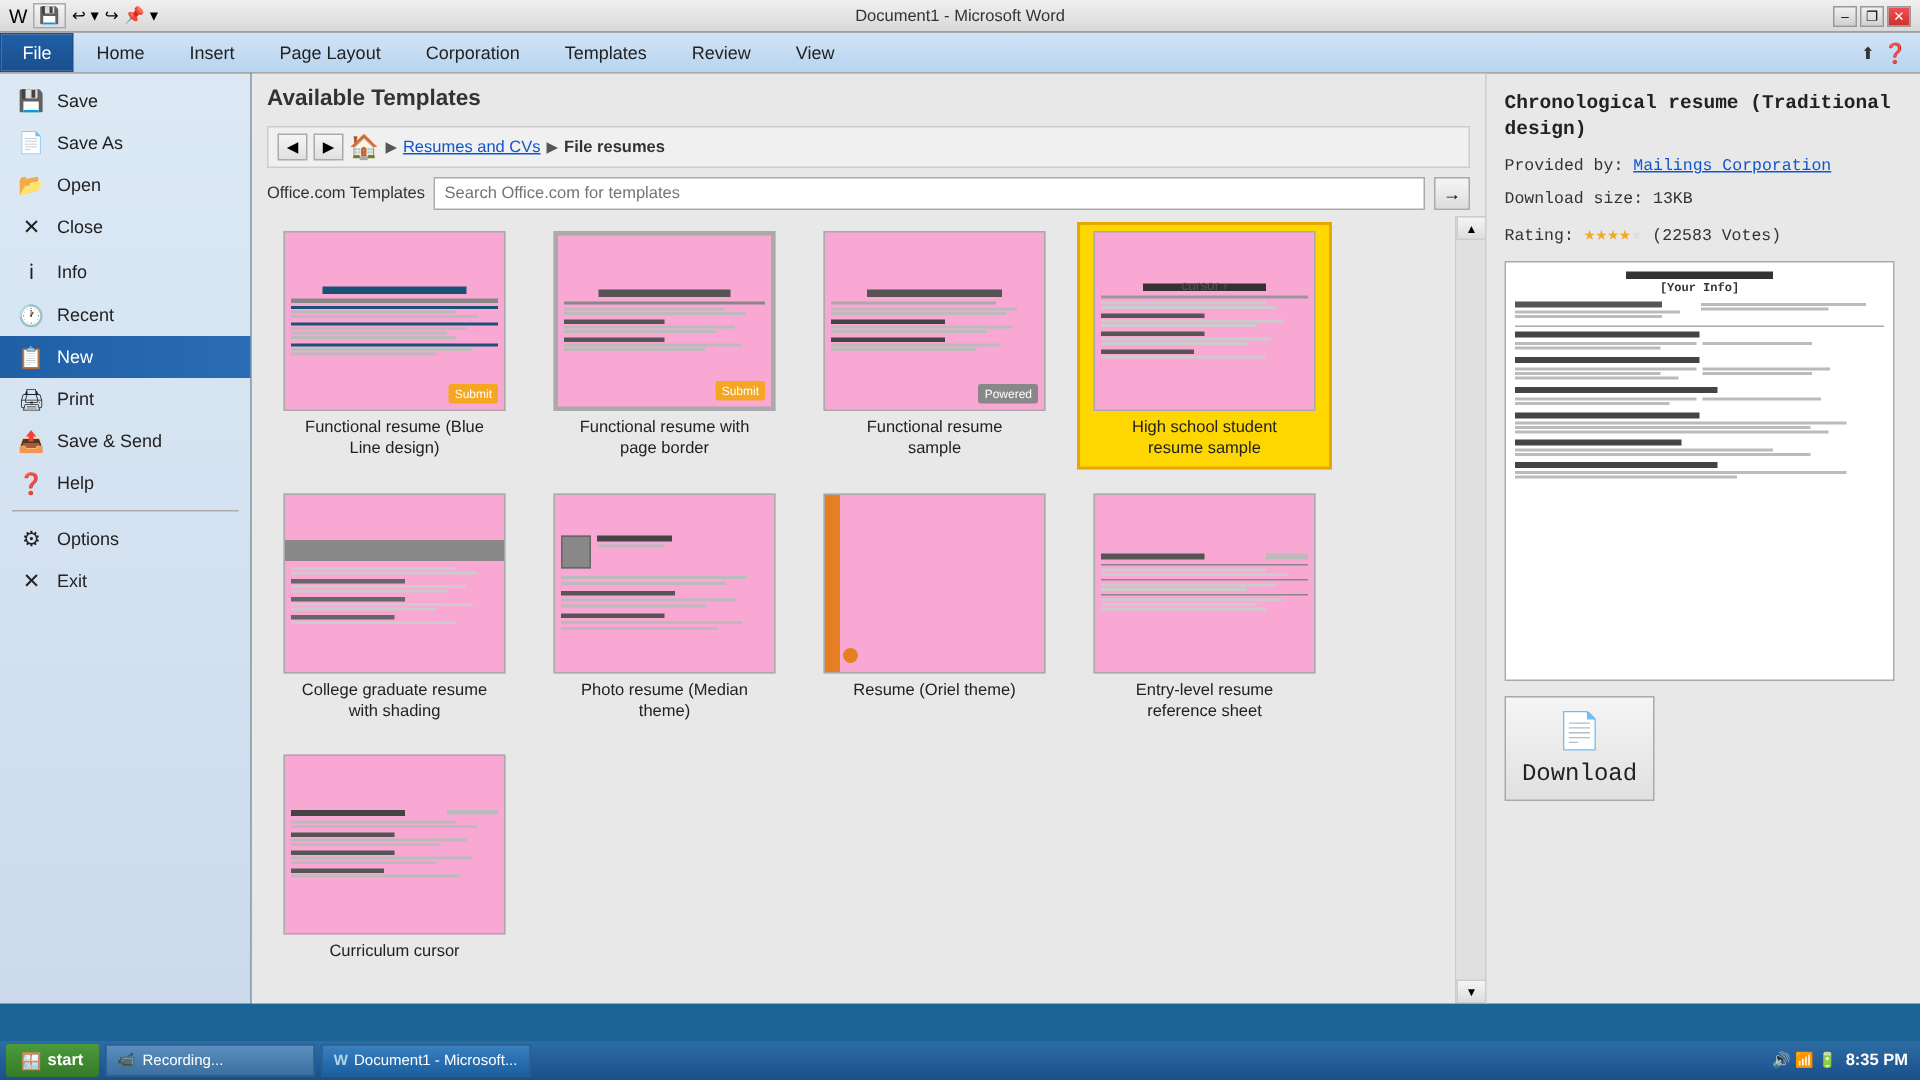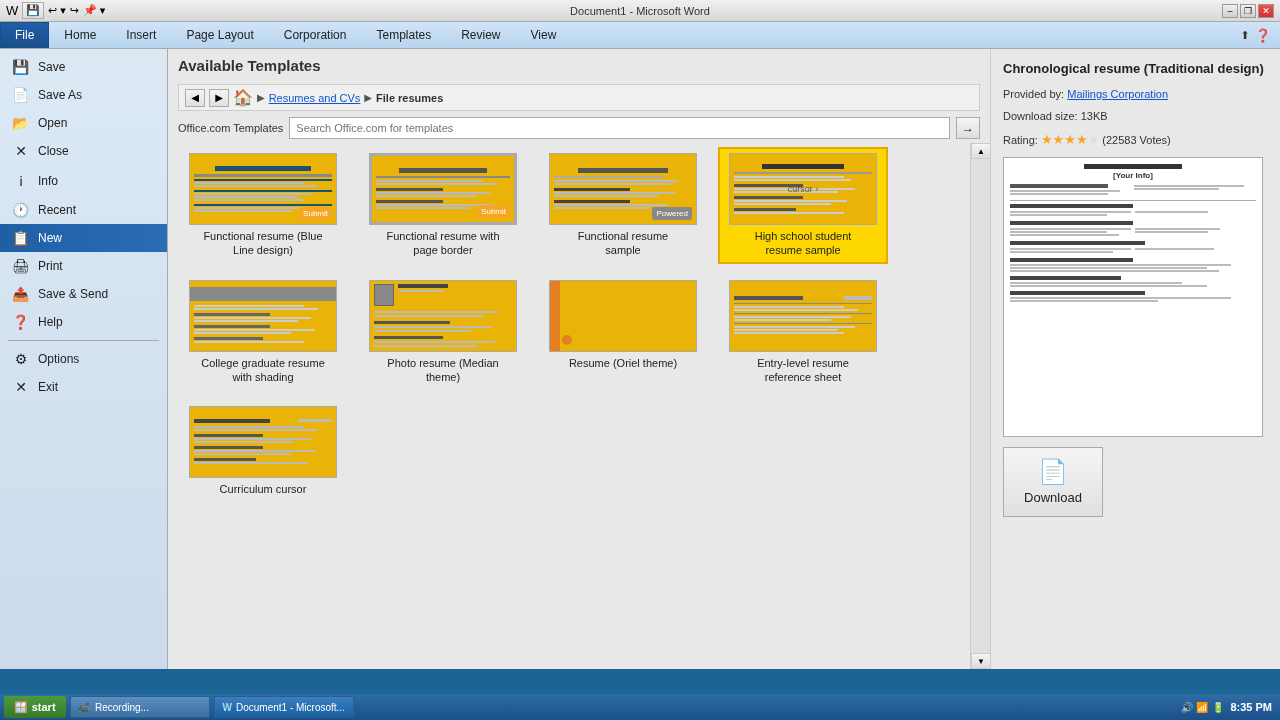--- a/index.html
+++ b/index.html
@@ -120,23 +120,23 @@
       cursor: pointer;
       padding: 4px;
       border: 2px solid transparent;
     }
     .template-item.selected {
       background: #ffd700;
       border-color: #e6a800;
     }
     .template-thumb {
       width: 148px;
-      height: 72px;
+      height: 120px;
       border: 1px solid #aaa;
-      background: #eab308;
+      background: #f9a8d4;
       display: flex;
       align-items: center;
       justify-content: flex-start;
       overflow: hidden;
       position: relative;
     }
     .template-label {
       margin-top: 4px;
       font-size: 11px;
       text-align: center;
@@ -151,20 +151,21 @@
 
     
     .right-panel {
       width: 290px;
       background: #e8e8e8;
       border-left: 1px solid #ccc;
       padding: 12px;
       display: flex;
       flex-direction: column;
       gap: 10px;
+      font-family: Liberation Mono, monospace;
     }
     .preview-title { font-size: 13px; font-weight: bold; color: #222; line-height: 1.3; }
     .preview-provider { font-size: 11px; color: #333; }
     .provider-link { color: #1155cc; text-decoration: underline; cursor: pointer; }
     .preview-meta { font-size: 11px; color: #333; }
     .stars { color: #f5a623; font-size: 13px; }
     .preview-image {
       border: 1px solid #aaa;
       background: white;
       width: 260px;
@@ -180,21 +181,21 @@
       align-items: center;
       justify-content: center;
       width: 100px;
       height: 70px;
       background: linear-gradient(to bottom, #f5f5f5, #e0e0e0);
       border: 1px solid #aaa;
       cursor: pointer;
       gap: 4px;
     }
     .download-icon { font-size: 24px; color: #1a5276; }
-    .download-label { font-size: 13px; color: #222; }
+    .download-label { font-size: 16px; color: #222; }
 
     
     .taskbar {
       height: 26px;
       background: linear-gradient(to bottom, #2e6da4, #1a4f8c);
       display: flex;
       align-items: center;
       padding: 0 4px;
       gap: 4px;
       position: fixed;

